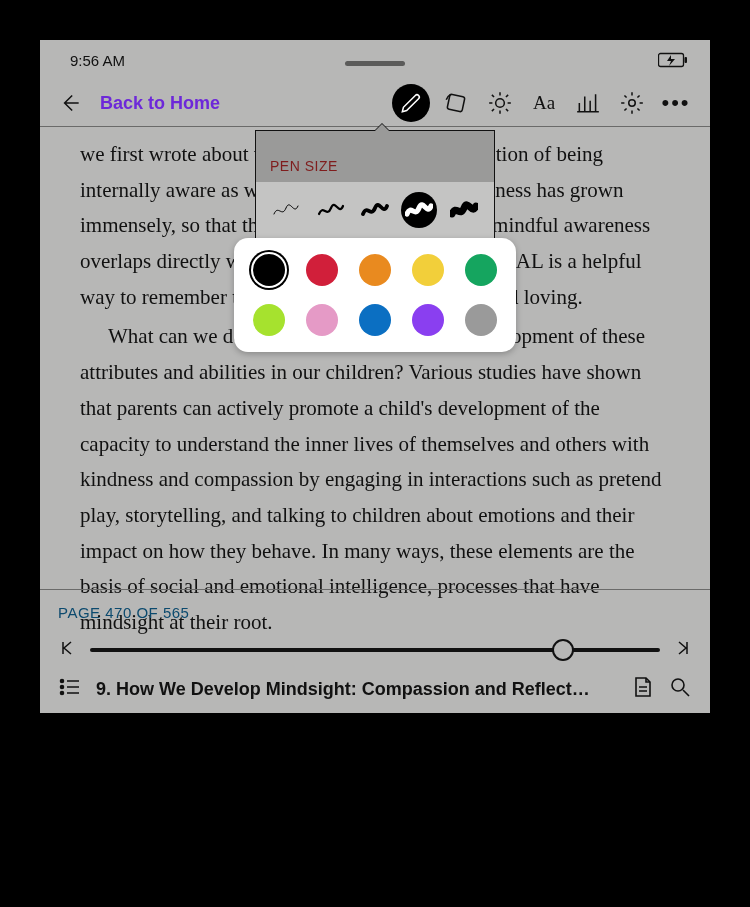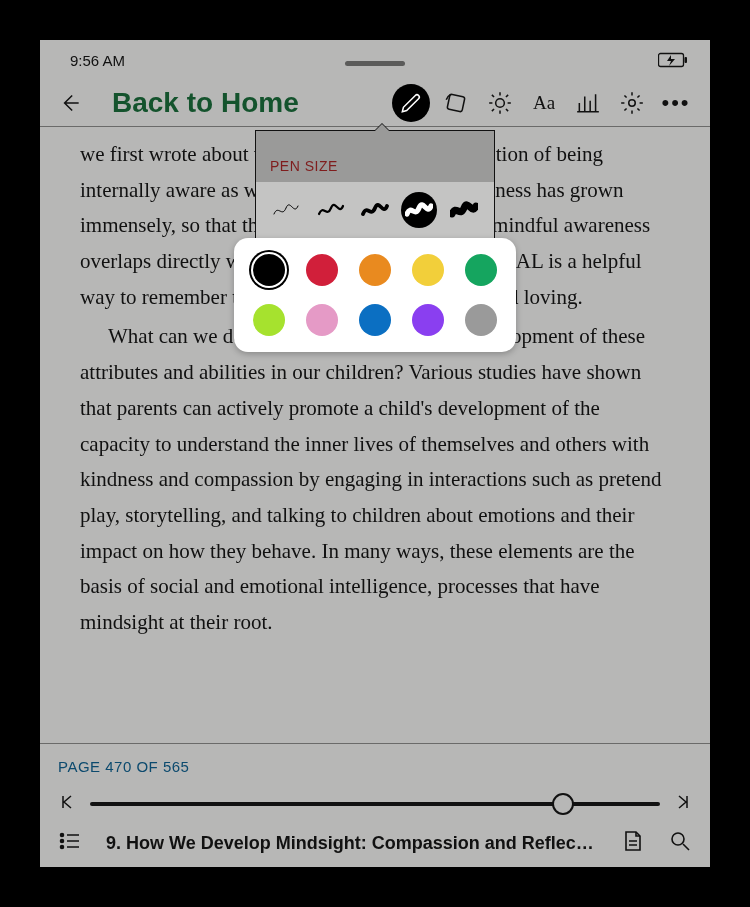--- a/index.html
+++ b/index.html
@@ -1,20 +1,20 @@
 <!DOCTYPE html>
 <html><head>
 <meta charset="utf-8">
 <style>
   * { box-sizing: border-box; margin: 0; padding: 0; }
   html, body { width: 750px; height: 907px; background: #000; font-family: Georgia, 'Times New Roman', serif; }
   .device {
     position: absolute;
     left: 40px; top: 40px;
-    width: 670px; height: 827px;
+    width: 670px; height: 673px;
     background: #b7b7b6;
     overflow: hidden;
   }
 
   
   .statusbar {
     height: 40px;
     display: flex;
     align-items: center;
     justify-content: space-between;
@@ -33,21 +33,21 @@
   
   .header {
     height: 46px;
     display: flex;
     align-items: center;
     padding: 0 16px 0 12px;
     gap: 8px;
     font-family: -apple-system, Helvetica, Arial, sans-serif;
   }
   .back-arrow svg { width: 22px; height: 22px; stroke:#111; stroke-width:1.5; fill:none; }
-  .back-label { font-size: 28px; font-weight: 700; color:#14532d; margin-left: 16px; }
+  .back-label { font-size: 18px; font-weight: 700; color:#6d28d9; margin-left: 4px; }
   .header-spacer { flex: 1; }
   .tool-btn { width: 36px; height: 36px; display:flex; align-items:center; justify-content:center; }
   .tool-btn svg { width:26px; height:26px; stroke:#111; fill:none; stroke-width:1.4; }
   .tool-btn.pen-active {
     width: 38px; height: 38px; border-radius: 50%; background:#000;
   }
   .tool-btn.pen-active svg { stroke:#fff; }
   .more-dots { font-size: 22px; letter-spacing: 2px; color:#111; text-align:center; line-height:1; }
 
   .divider { height:1px; background:#6a6a69; width:100%; }
@@ -74,21 +74,21 @@
   .page-count { text-align:left; font-size:15px; letter-spacing:0.5px; color:#0c4a6e; margin-bottom:18px; }
   .slider-row { display:flex; align-items:center; gap:14px; margin-bottom:14px; }
   .slider-row .end-btn svg { width:18px; height:18px; stroke:#111; stroke-width:1.5; fill:none; }
   .slider-track {
     flex:1; height:4px; background:#111; border-radius:2px; position:relative;
   }
   .slider-thumb {
     position:absolute; top:50%; transform:translate(-50%,-50%);
     width:22px; height:22px; border-radius:50%; background:#b7b7b6; border:2px solid #111;
   }
-  .chapter-row { display:flex; align-items:center; gap:24px; }
+  .chapter-row { display:flex; align-items:center; gap:14px; }
   .chapter-row .toc-icon svg, .chapter-row .note-icon svg, .chapter-row .search-icon svg {
     width:24px; height:24px; stroke:#111; stroke-width:1.6; fill:none;
   }
   .chapter-title {
     flex:1; font-size:18px; font-weight:700; color:#111;
     white-space:nowrap; overflow:hidden; text-overflow:ellipsis;
   }
 
   
   .popover {

